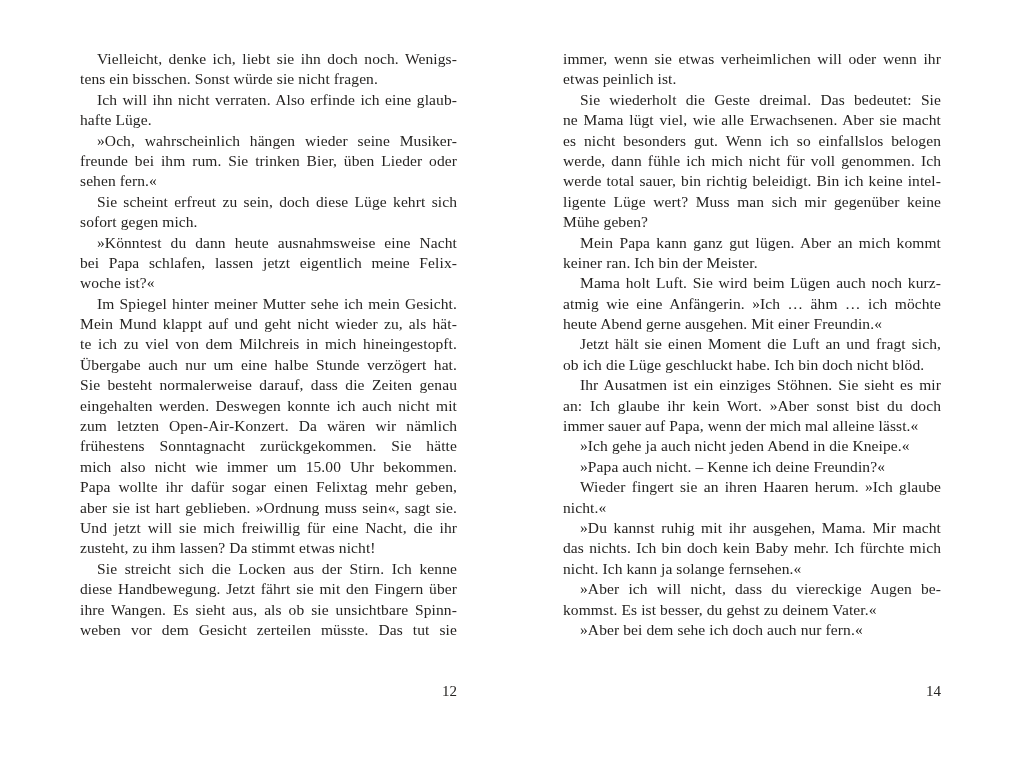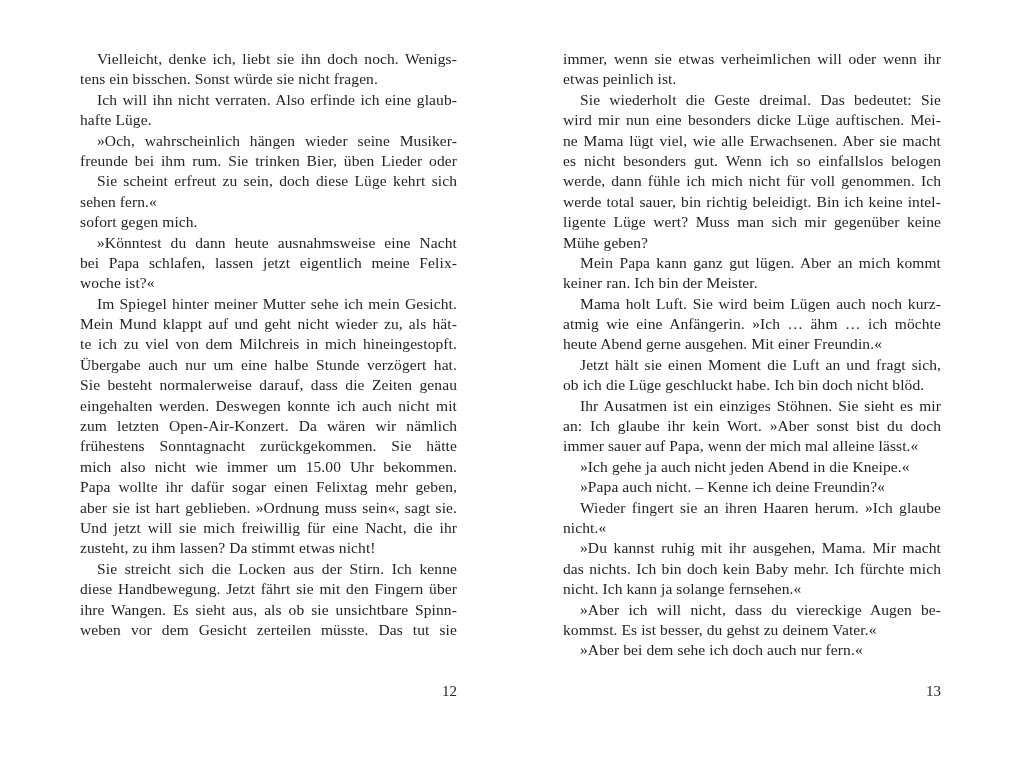--- a/index.html
+++ b/index.html
@@ -73,22 +73,22 @@
 <div class="spread">
 
   <section class="page page-left">
     <div class="text-block">
         <div class="line j in">Vielleicht, denke ich, liebt sie ihn doch noch. Wenigs-</div>
         <div class="line e">tens ein bisschen. Sonst würde sie nicht fragen.</div>
         <div class="line j in">Ich will ihn nicht verraten. Also erfinde ich eine glaub-</div>
         <div class="line e">hafte Lüge.</div>
         <div class="line j in">»Och, wahrscheinlich hängen wieder seine Musiker-</div>
         <div class="line j">freunde bei ihm rum. Sie trinken Bier, üben Lieder oder</div>
+        <div class="line e">sehen fern.«</div>
         <div class="line j in">Sie scheint erfreut zu sein, doch diese Lüge kehrt sich</div>
-        <div class="line e">sehen fern.«</div>
         <div class="line e">sofort gegen mich.</div>
         <div class="line j in">»Könntest du dann heute ausnahmsweise eine Nacht</div>
         <div class="line j">bei Papa schlafen, lassen jetzt eigentlich meine Felix-</div>
         <div class="line e">woche ist?«</div>
         <div class="line j in">Im Spiegel hinter meiner Mutter sehe ich mein Gesicht.</div>
         <div class="line j">Mein Mund klappt auf und geht nicht wieder zu, als hät-</div>
         <div class="line j">te ich zu viel von dem Milchreis in mich hineingestopft.</div>
         <div class="line j">Übergabe auch nur um eine halbe Stunde verzögert hat.</div>
         <div class="line j">Sie besteht normalerweise darauf, dass die Zeiten genau</div>
         <div class="line j">eingehalten werden. Deswegen konnte ich auch nicht mit</div>
@@ -105,21 +105,20 @@
         <div class="line j">weben vor dem Gesicht zerteilen müsste. Das tut sie</div>
       </div>
     <div class="page-number">12</div>
   </section>
 
   <section class="page page-right">
     <div class="text-block">
         <div class="line j">immer, wenn sie etwas verheimlichen will oder wenn ihr</div>
         <div class="line e">etwas peinlich ist.</div>
         <div class="line j in">Sie wiederholt die Geste dreimal. Das bedeutet: Sie</div>
-        <div class="line j">wird mir nun eine besonders dicke Lüge auftischen. Mei-</div>
         <div class="line j">ne Mama lügt viel, wie alle Erwachsenen. Aber sie macht</div>
         <div class="line j">es nicht besonders gut. Wenn ich so einfallslos belogen</div>
         <div class="line j">werde, dann fühle ich mich nicht für voll genommen. Ich</div>
         <div class="line j">werde total sauer, bin richtig beleidigt. Bin ich keine intel-</div>
         <div class="line j">ligente Lüge wert? Muss man sich mir gegenüber keine</div>
         <div class="line e">Mühe geben?</div>
         <div class="line j in">Mein Papa kann ganz gut lügen. Aber an mich kommt</div>
         <div class="line e">keiner ran. Ich bin der Meister.</div>
         <div class="line j in">Mama holt Luft. Sie wird beim Lügen auch noch kurz-</div>
         <div class="line j">atmig wie eine Anfängerin. »Ich … ähm … ich möchte</div>
@@ -133,16 +132,16 @@
         <div class="line e in">»Papa auch nicht. – Kenne ich deine Freundin?«</div>
         <div class="line j in">Wieder fingert sie an ihren Haaren herum. »Ich glaube</div>
         <div class="line e">nicht.«</div>
         <div class="line j in">»Du kannst ruhig mit ihr ausgehen, Mama. Mir macht</div>
         <div class="line j">das nichts. Ich bin doch kein Baby mehr. Ich fürchte mich</div>
         <div class="line e">nicht. Ich kann ja solange fernsehen.«</div>
         <div class="line j in">»Aber ich will nicht, dass du viereckige Augen be-</div>
         <div class="line e">kommst. Es ist besser, du gehst zu deinem Vater.«</div>
         <div class="line e in">»Aber bei dem sehe ich doch auch nur fern.«</div>
       </div>
-    <div class="page-number">13</div>
+    <div class="page-number">14</div>
   </section>
 
 </div>
 
 </body></html>

